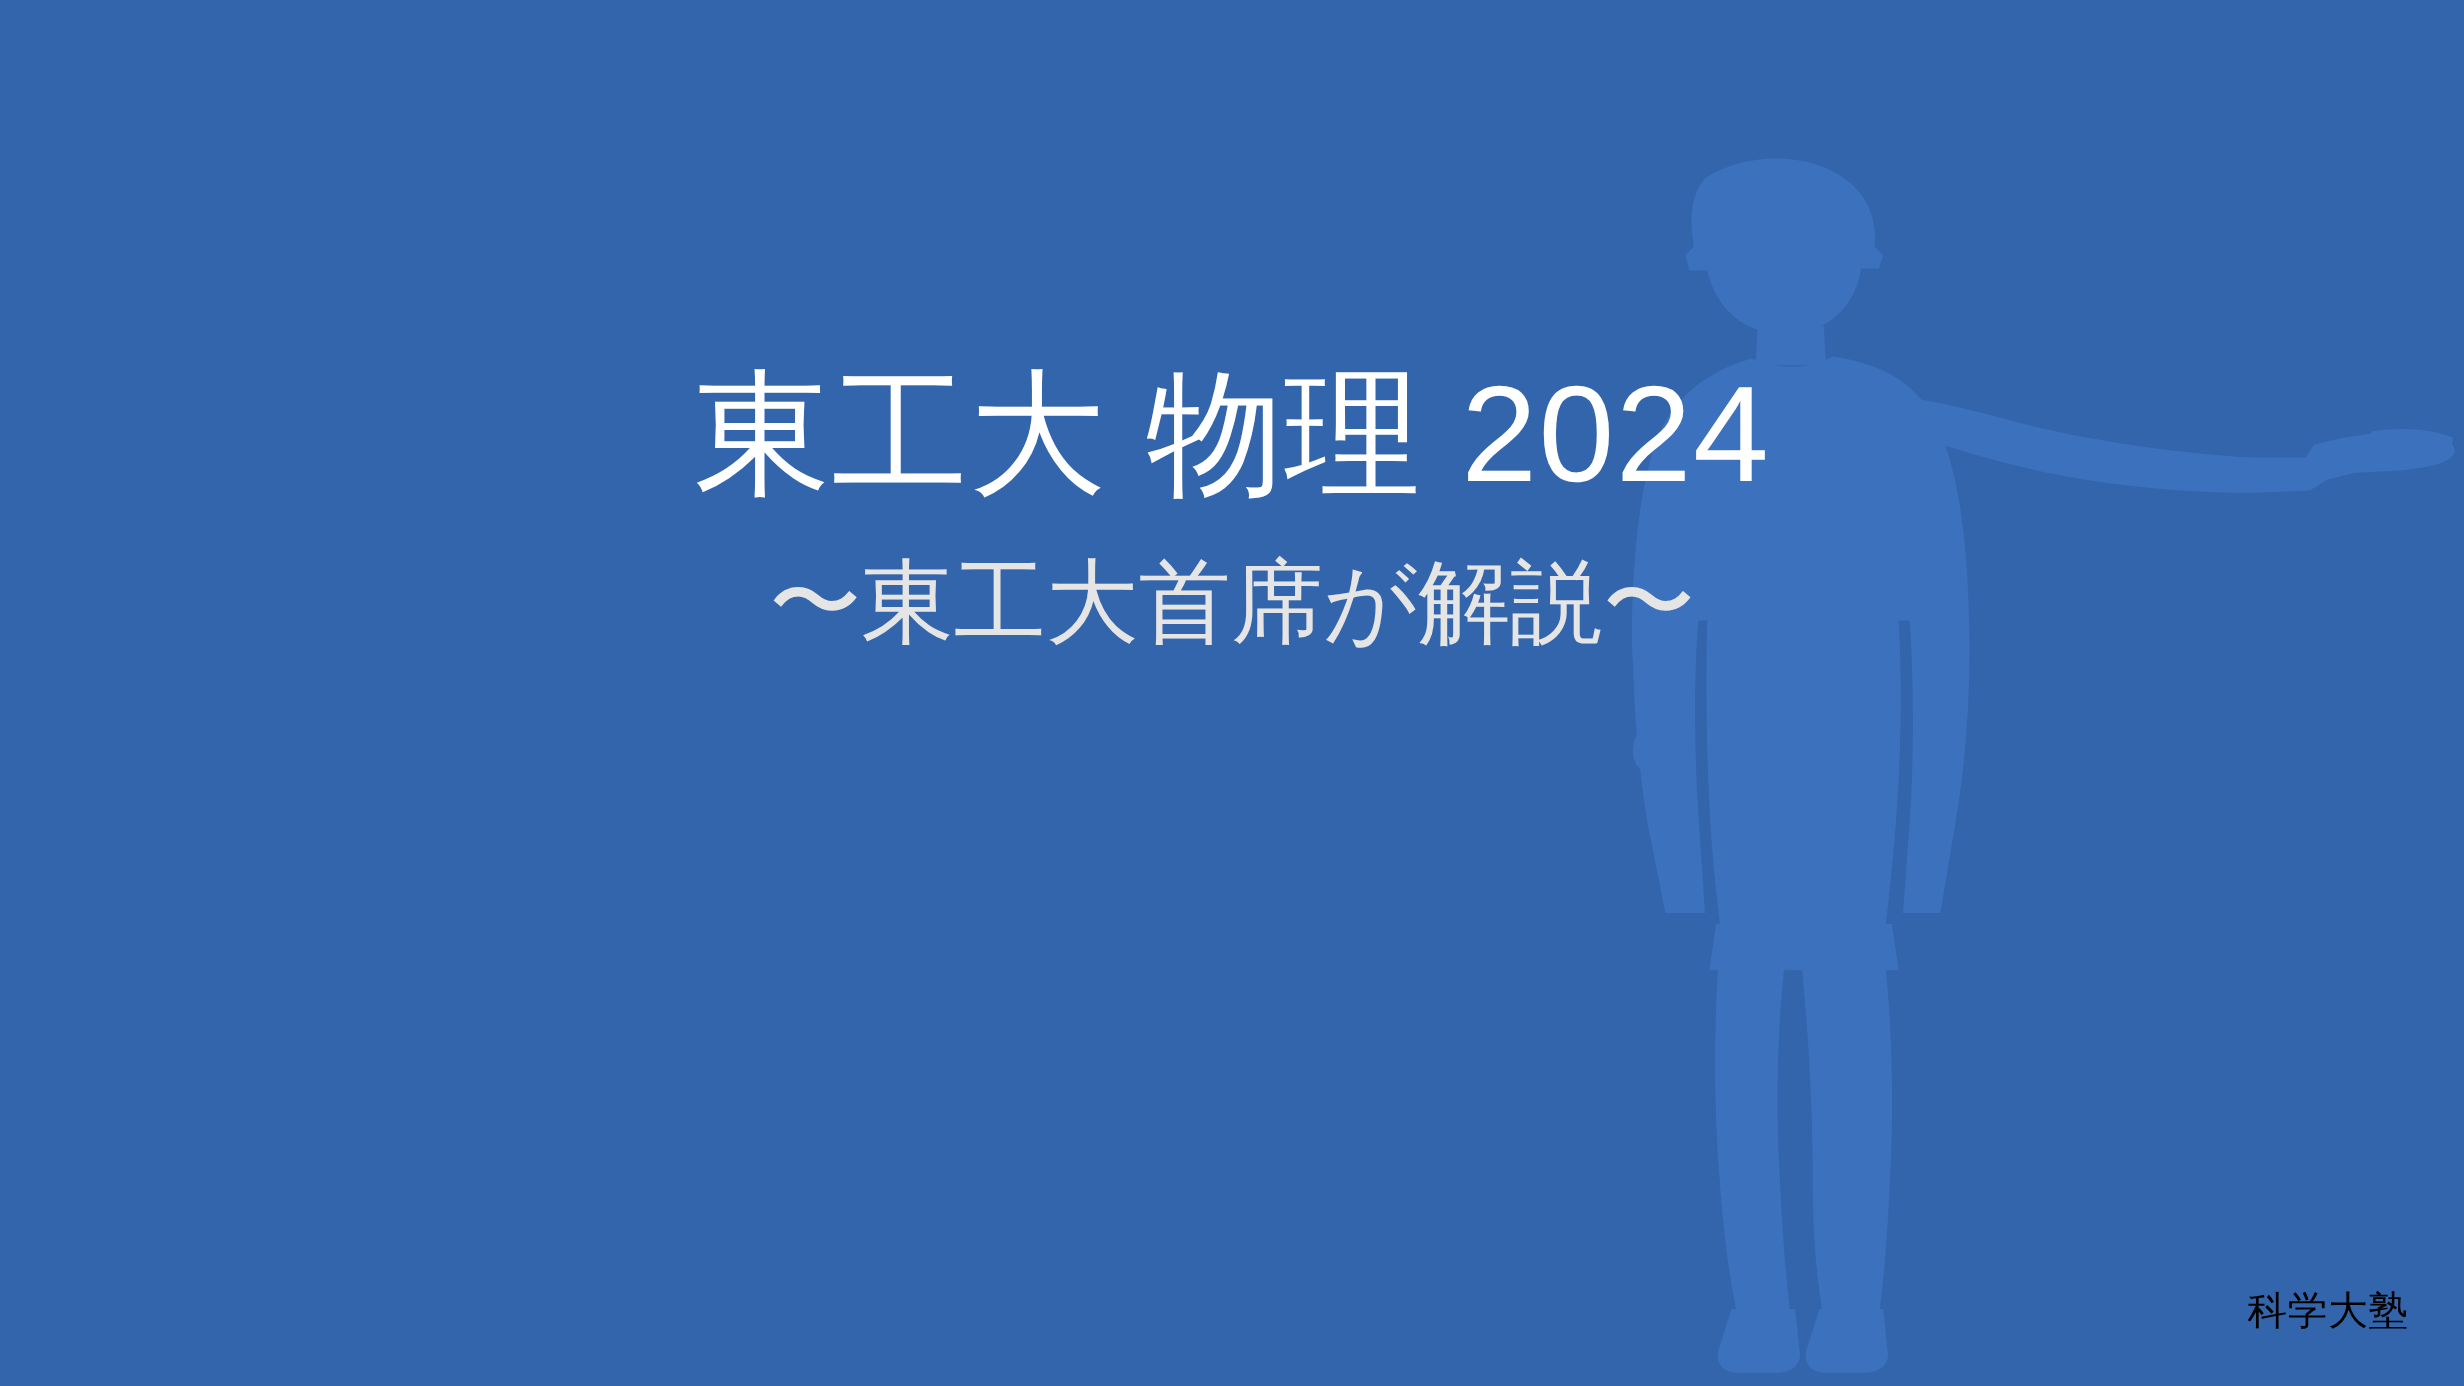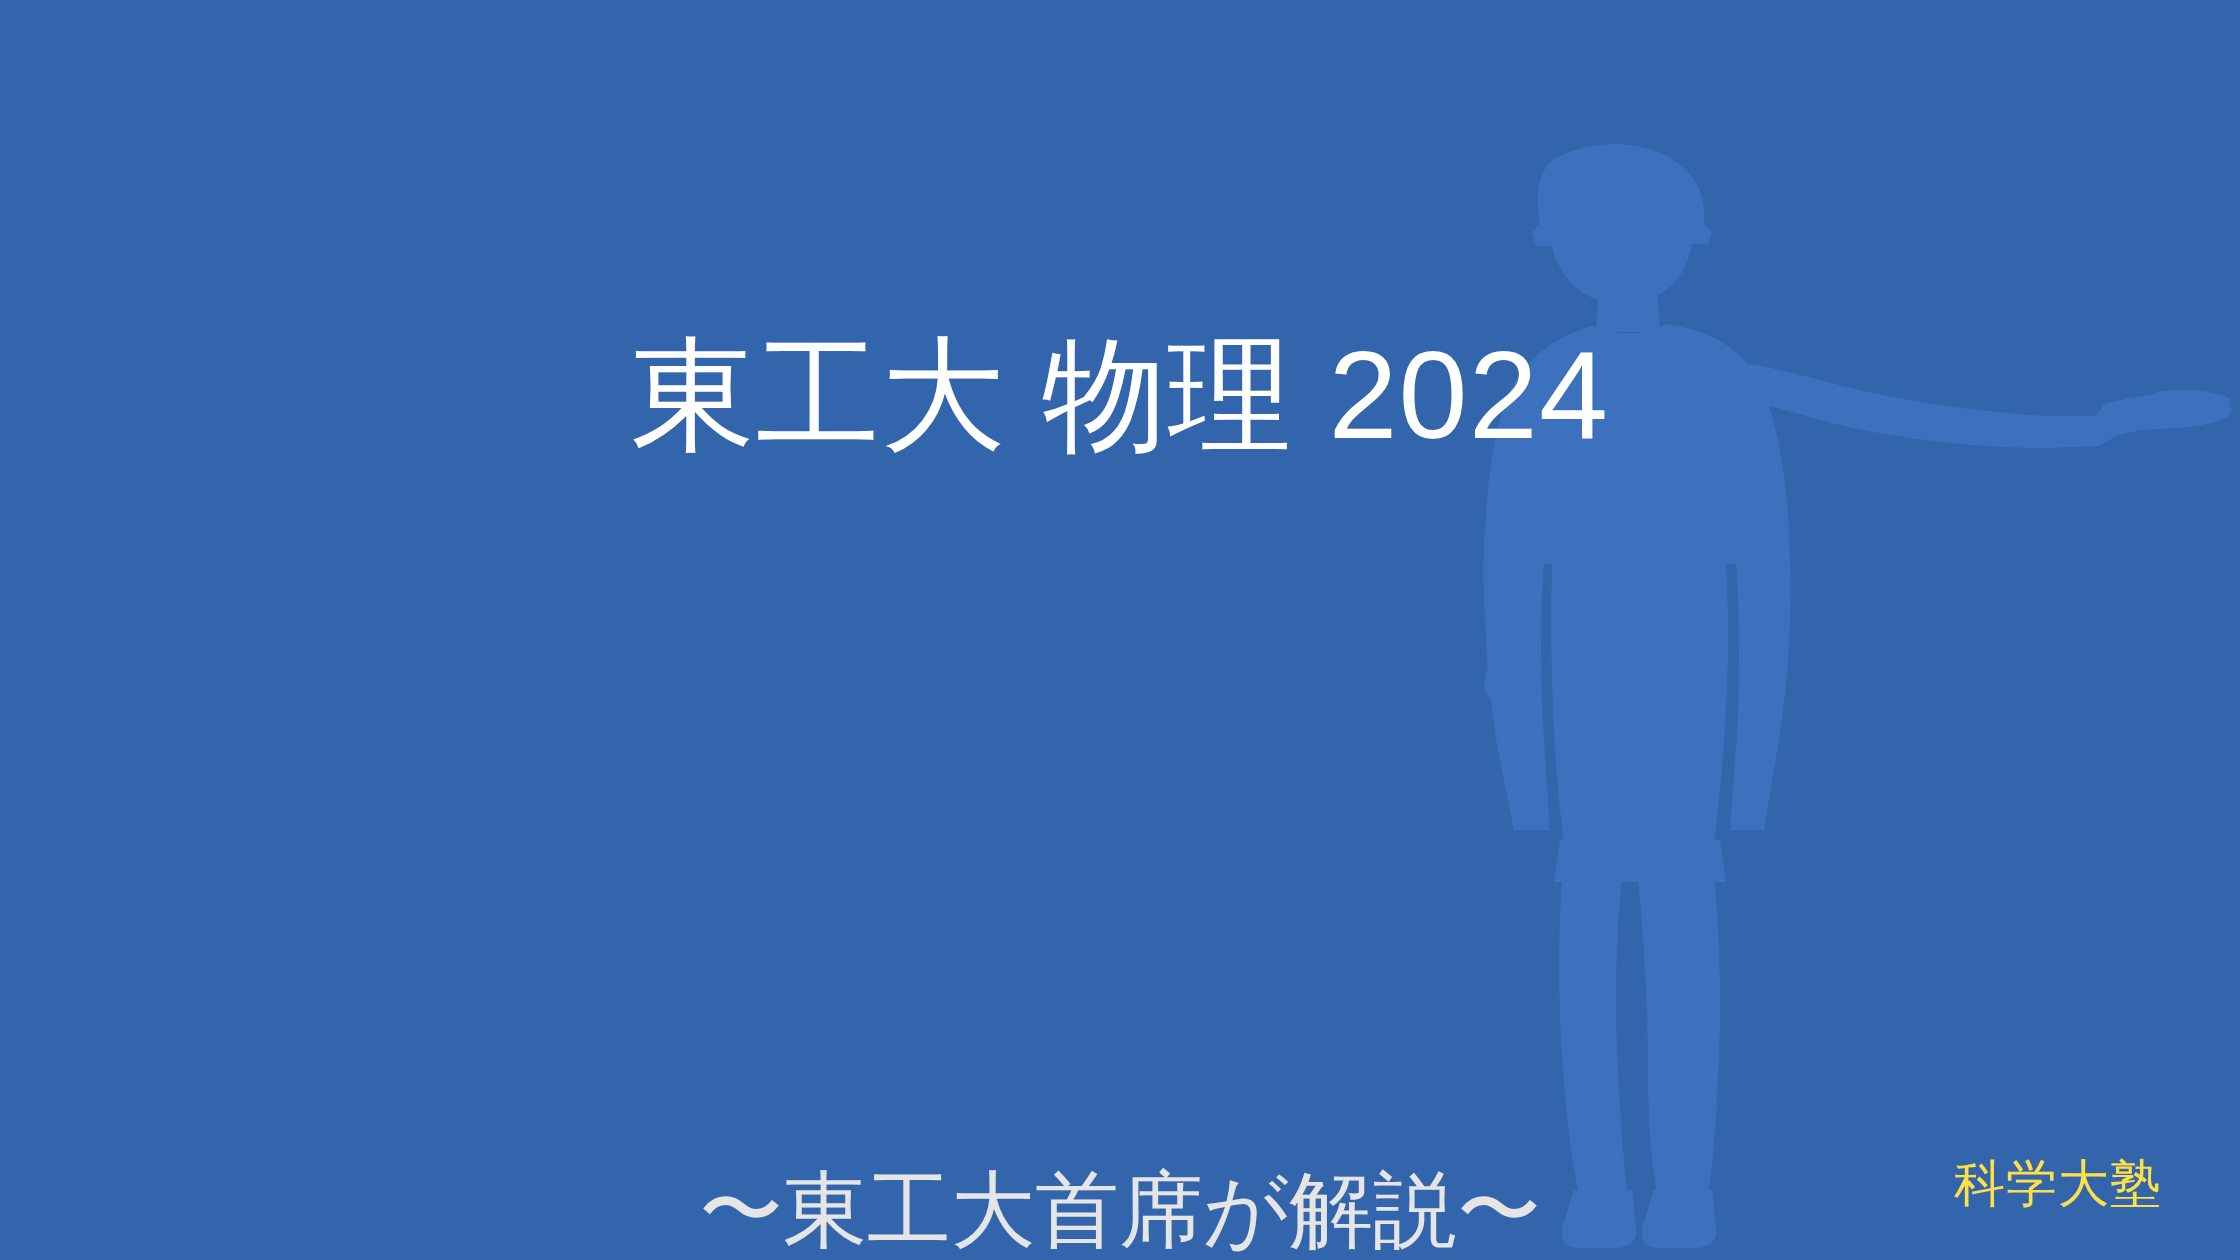--- a/index.html
+++ b/index.html
@@ -42,21 +42,21 @@
   #title-block {
     position: absolute;
     left: 0;
     top: 0;
     width: 2240px;
     height: 1260px;
     z-index: 3;
     display: flex;
     flex-direction: column;
     align-items: center;
-    justify-content: space-between;
+    justify-content: flex-start;
     text-align: center;
     color: #ffffff;
   }
 
   .title-line {
     color: #ffffff;
     font-weight: 400;
     letter-spacing: 0.01em;
     white-space: nowrap;
     line-height: 1.0;
@@ -79,25 +79,25 @@
     font-size: 84px;
     line-height: 1.18;
     color: #e5e5e5;
     font-weight: 400;
     white-space: nowrap;
   }
 
   
   #watermark {
     position: absolute;
-    right: 78px;
+    right: 50px;
     bottom: 48px;
     z-index: 4;
-    color: #fde047;
-    font-size: 51px;
+    color: #000000;
+    font-size: 36px;
     line-height: 1.1;
     letter-spacing: 0.02em;
     white-space: nowrap;
   }
 </style>
 </head>
 <body>
 
 <div id="slide" style="background: rgb(51, 101, 172);">
 

